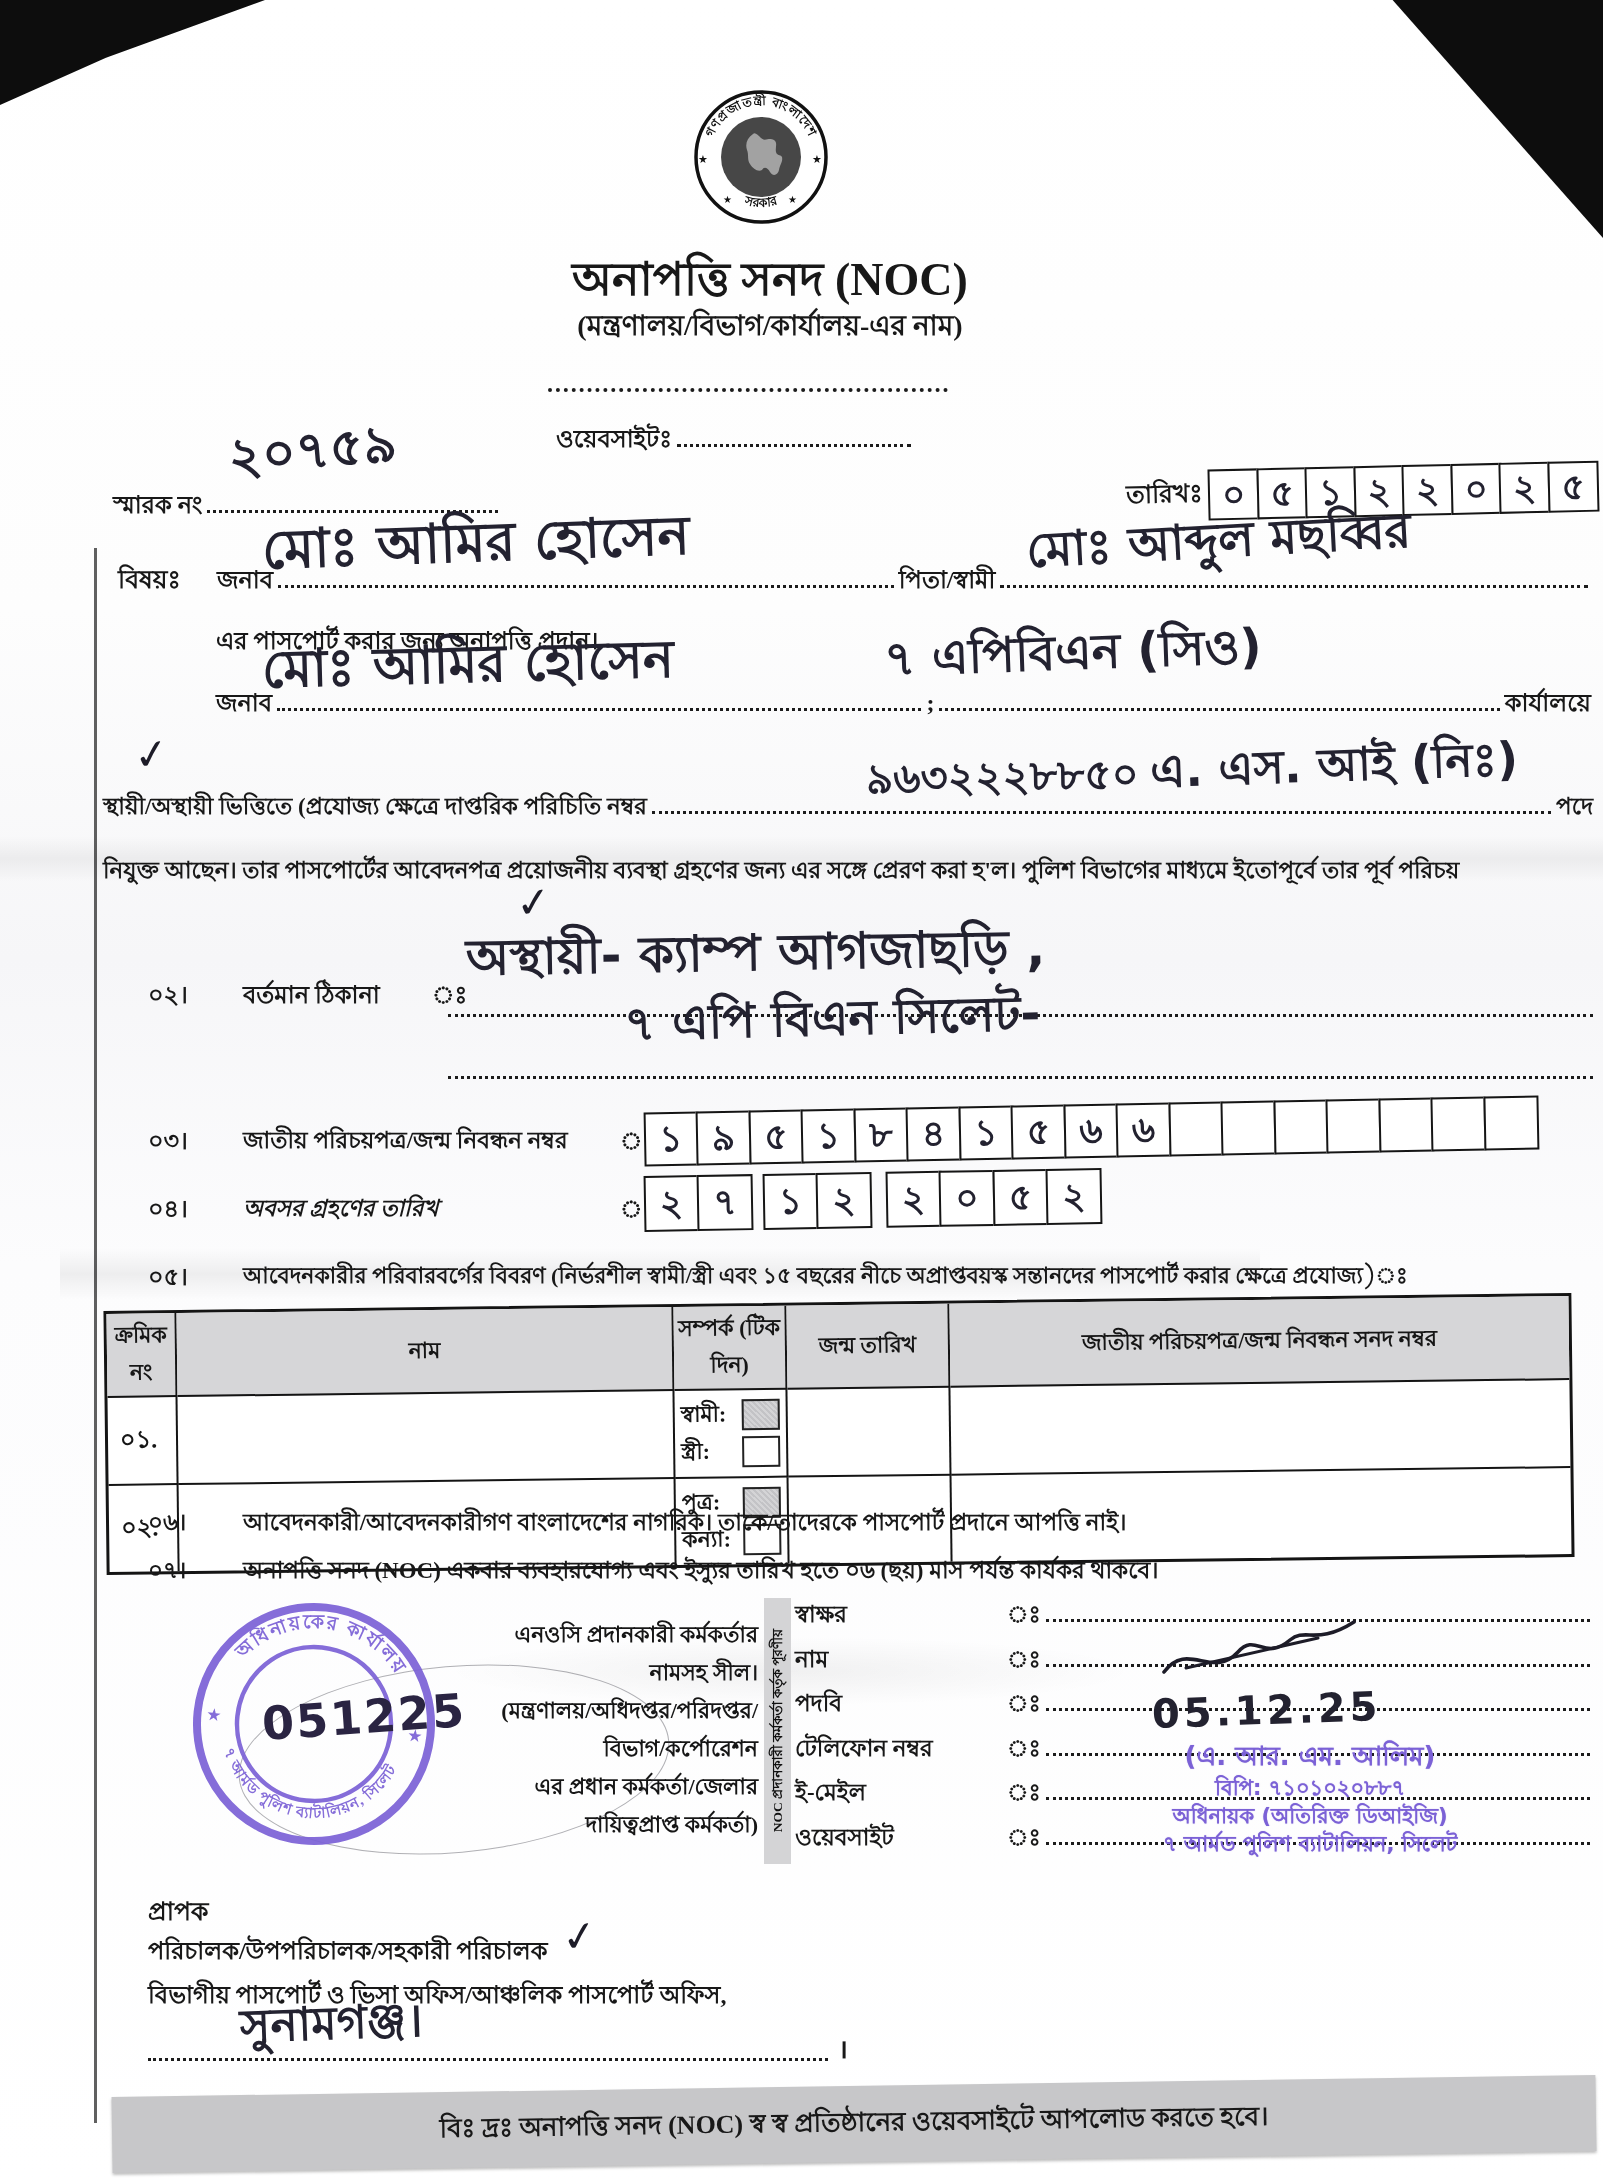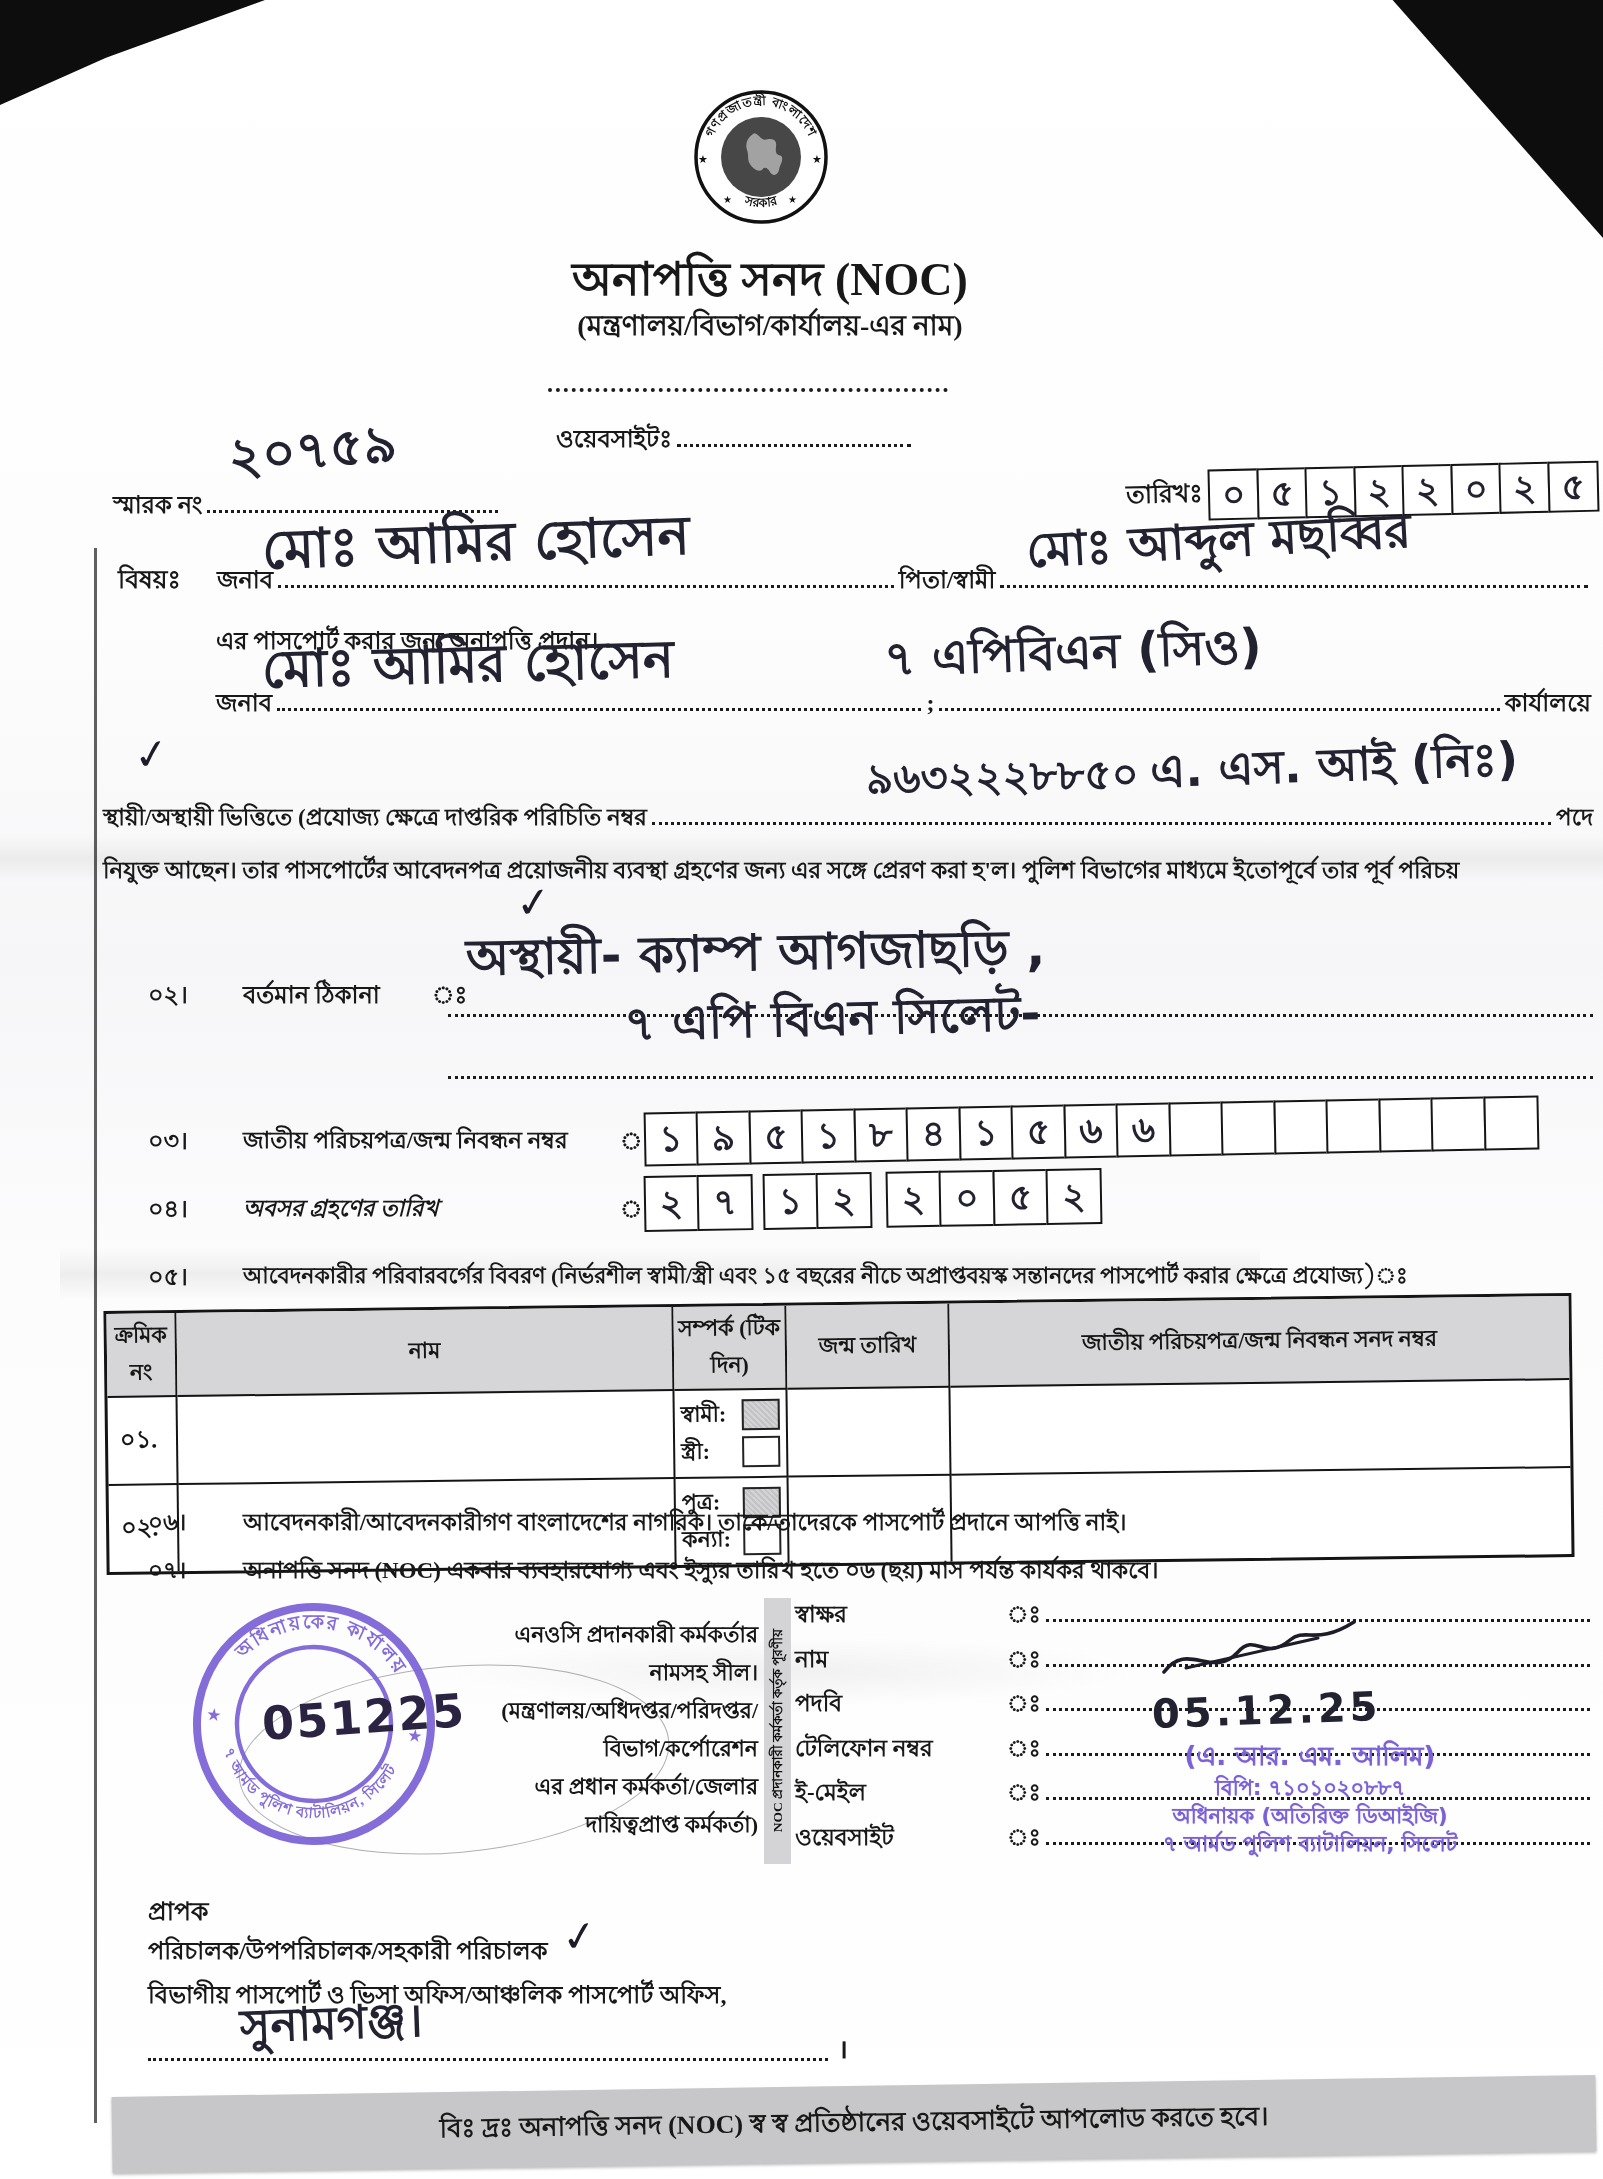--- a/index.html
+++ b/index.html
@@ -131,21 +131,21 @@
     <span class="dots" style="flex:1.15;"></span>
     <span class="printed" style="font-size:24px;">;</span>
     <span class="dots" style="flex:1;"></span>
     <span class="printed" style="font-size:24px;">কার্যালয়ে</span>
   </div>
   <div class="abs hw" style="left:262px;top:638px;font-size:52px;transform:rotate(-1.5deg);">মোঃ আমির হোসেন</div>
   <div class="abs hw" style="left:884px;top:628px;font-size:48px;transform:rotate(-2deg);">৭ এপিবিএন (সিও)</div>
 
   <div class="abs tick" style="left:134px;top:734px;transform:rotate(-8deg);">✓</div>
   <div class="abs flexrow" style="left:103px;top:788px;right:10px;">
-    <span class="printed" style="font-size:23px;margin-top:11px;">স্থায়ী/অস্থায়ী ভিত্তিতে (প্রযোজ্য ক্ষেত্রে দাপ্তরিক পরিচিতি নম্বর</span>
+    <span class="printed" style="font-size:23px;">স্থায়ী/অস্থায়ী ভিত্তিতে (প্রযোজ্য ক্ষেত্রে দাপ্তরিক পরিচিতি নম্বর</span>
     <span class="dots"></span>
     <span class="printed" style="font-size:23px;">পদে</span>
   </div>
   <div class="abs hw" style="left:866px;top:756px;font-size:42px;transform:rotate(-1deg);">৯৬৩২২২৮৮৫০</div>
   <div class="abs hw" style="left:1150px;top:742px;font-size:46px;transform:rotate(-2deg);">এ. এস. আই (নিঃ)</div>
   <div class="abs printed" style="left:103px;top:852px;font-size:23px;">নিযুক্ত আছেন। তার পাসপোর্টের আবেদনপত্র প্রয়োজনীয় ব্যবস্থা গ্রহণের জন্য এর সঙ্গে প্রেরণ করা হ'ল। পুলিশ বিভাগের মাধ্যমে  ইতোপূর্বে তার পূর্ব পরিচয়</div>
   <div class="abs tick" style="left:516px;top:882px;transform:rotate(-6deg);">✓</div>
 
   <div class="abs printed" style="left:148px;top:976px;font-size:24px;">০২।</div>
   <div class="abs printed" style="left:243px;top:976px;font-size:24px;">বর্তমান ঠিকানা</div>

